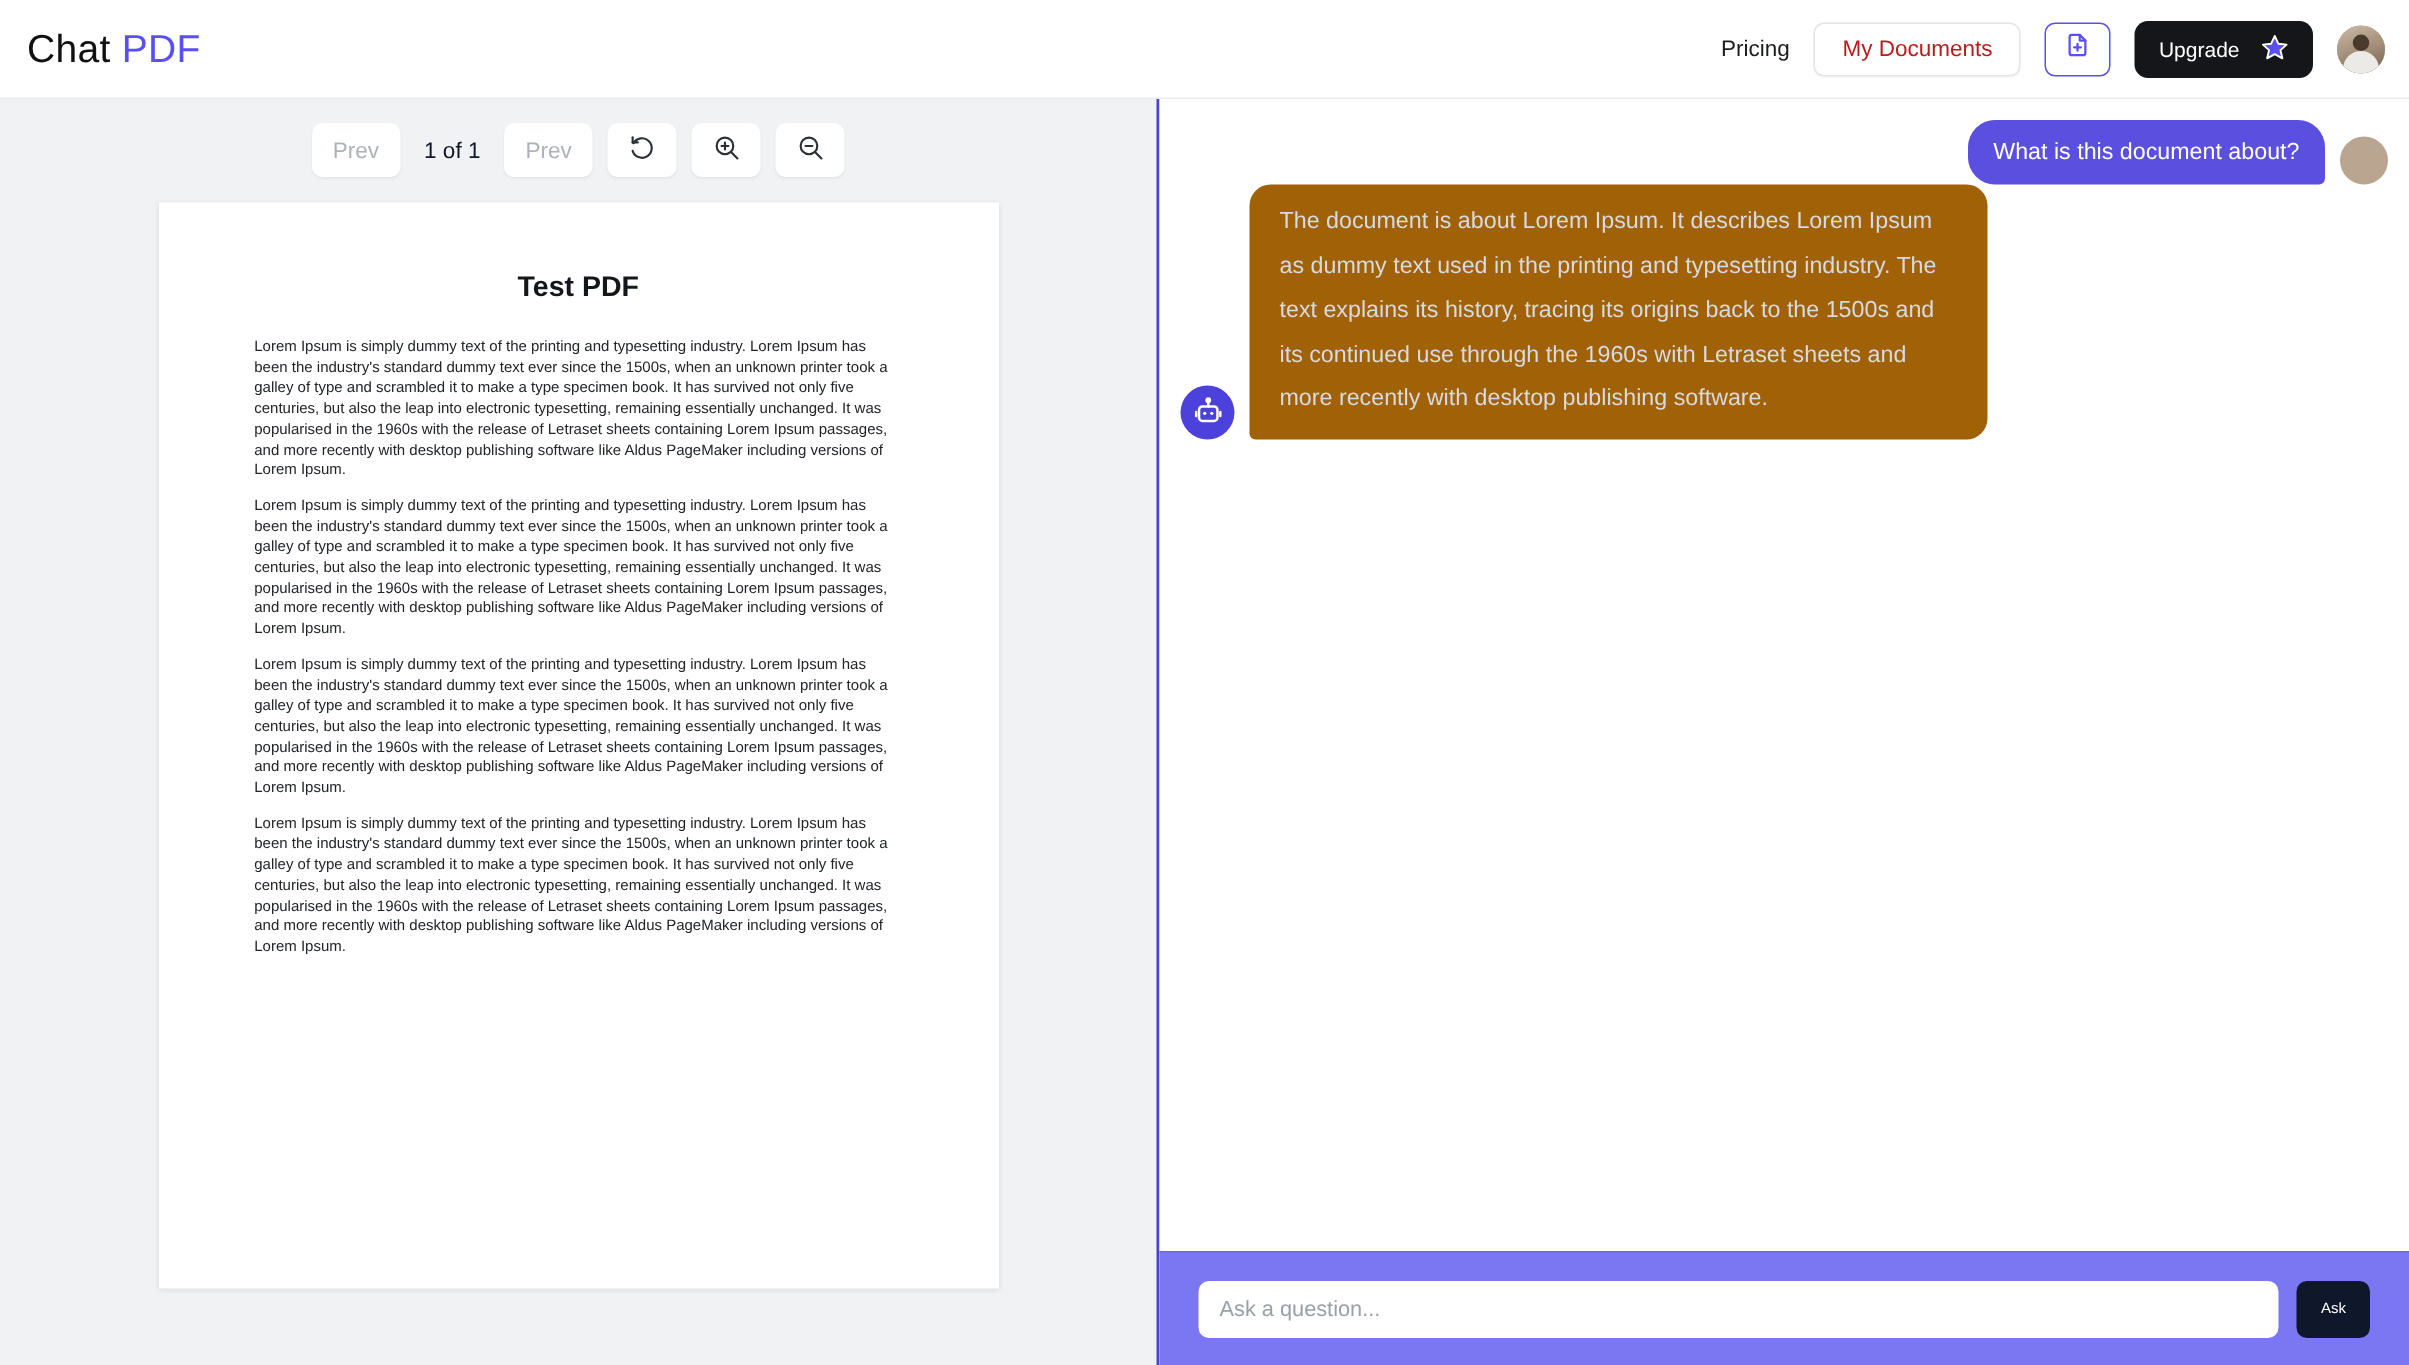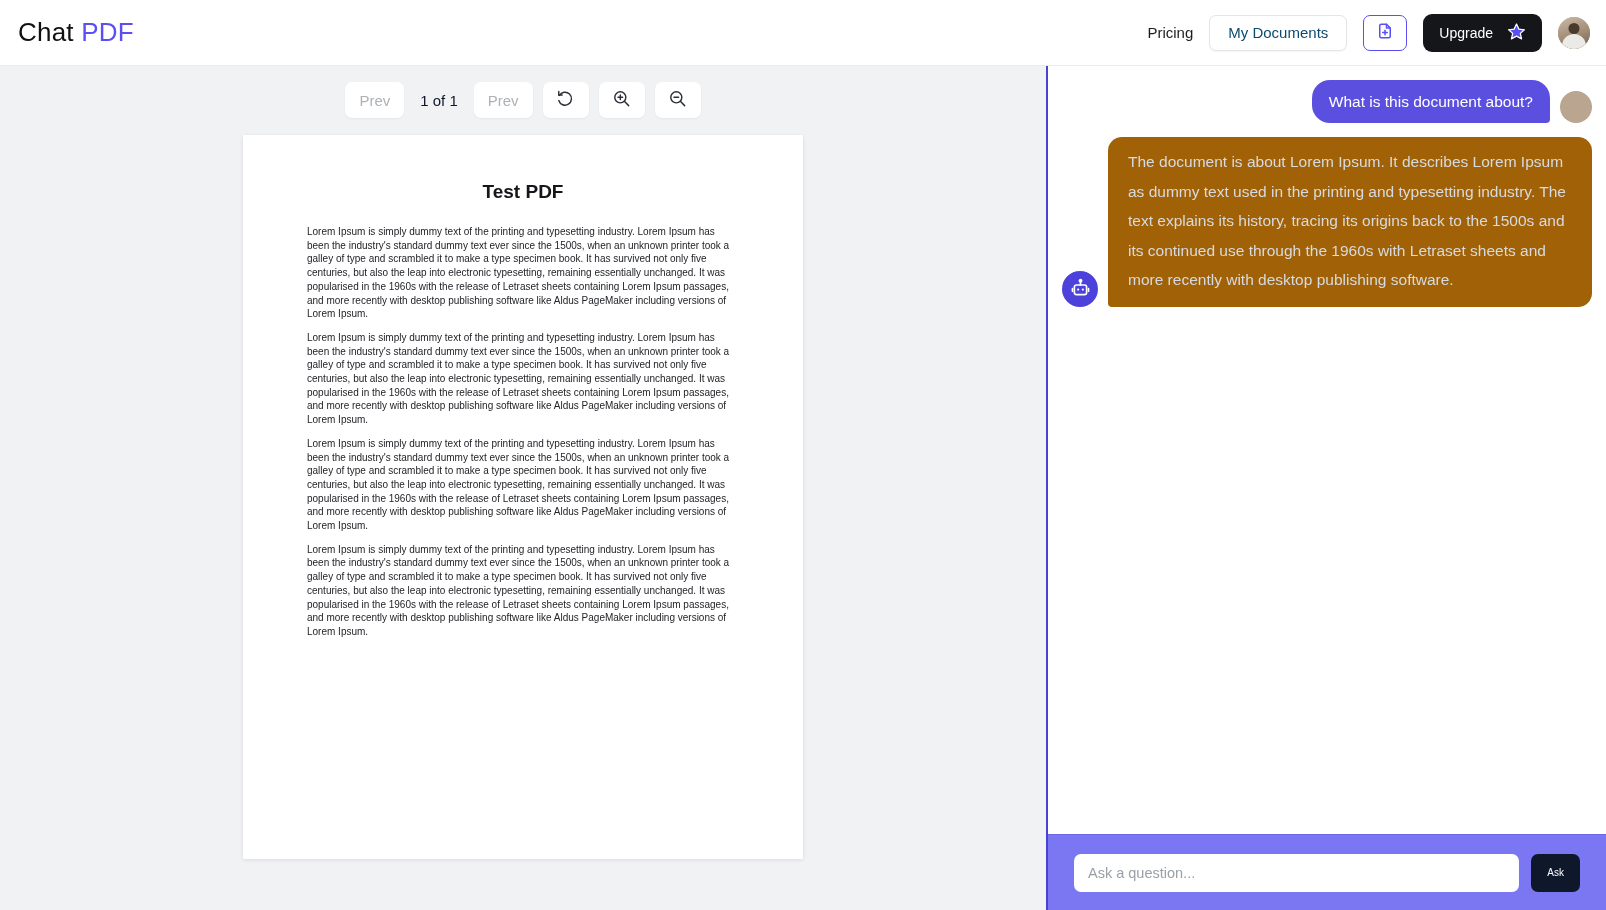--- a/index.html
+++ b/index.html
@@ -45,21 +45,21 @@
     white-space: nowrap;
   }
 
   .btn-docs {
     height: 36px;
     padding: 0 18px;
     background: #ffffff;
     border: 1px solid #e3e5e8;
     border-radius: 7px;
     font-size: 15px;
-    color: #0c4a6e;
+    color: #b91c1c;
     display: flex;
     align-items: center;
     cursor: pointer;
     box-shadow: 0 1px 1px rgba(16,20,40,0.04);
     white-space: nowrap;
   }
 
   .btn-upload {
     width: 44px;
     height: 36px;
@@ -120,21 +120,21 @@
 
   
   .main {
     display: flex;
     height: 844px;
     width: 100%;
   }
 
   
   .pdf-pane {
-    width: 1048px;
+    width: 773px;
     height: 100%;
     background: #f1f2f4;
     border-right: 2px solid #4a42d4;
     display: flex;
     flex-direction: column;
     align-items: center;
     overflow: hidden;
     position: relative;
   }
 
@@ -212,21 +212,20 @@
     flex-direction: column;
     position: relative;
   }
 
   .chat-scroll {
     flex: 1;
     padding: 14px 14px 10px 14px;
     overflow: hidden;
     display: flex;
     flex-direction: column;
-    gap: 14px;
   }
 
   .msg-row { display: flex; align-items: flex-end; gap: 10px; }
   .msg-row.user { justify-content: flex-end; }
   .msg-row.bot  { justify-content: flex-start; }
 
   .bubble-user {
     background: #5b4fe0;
     color: #ffffff;
     font-size: 15.5px;

